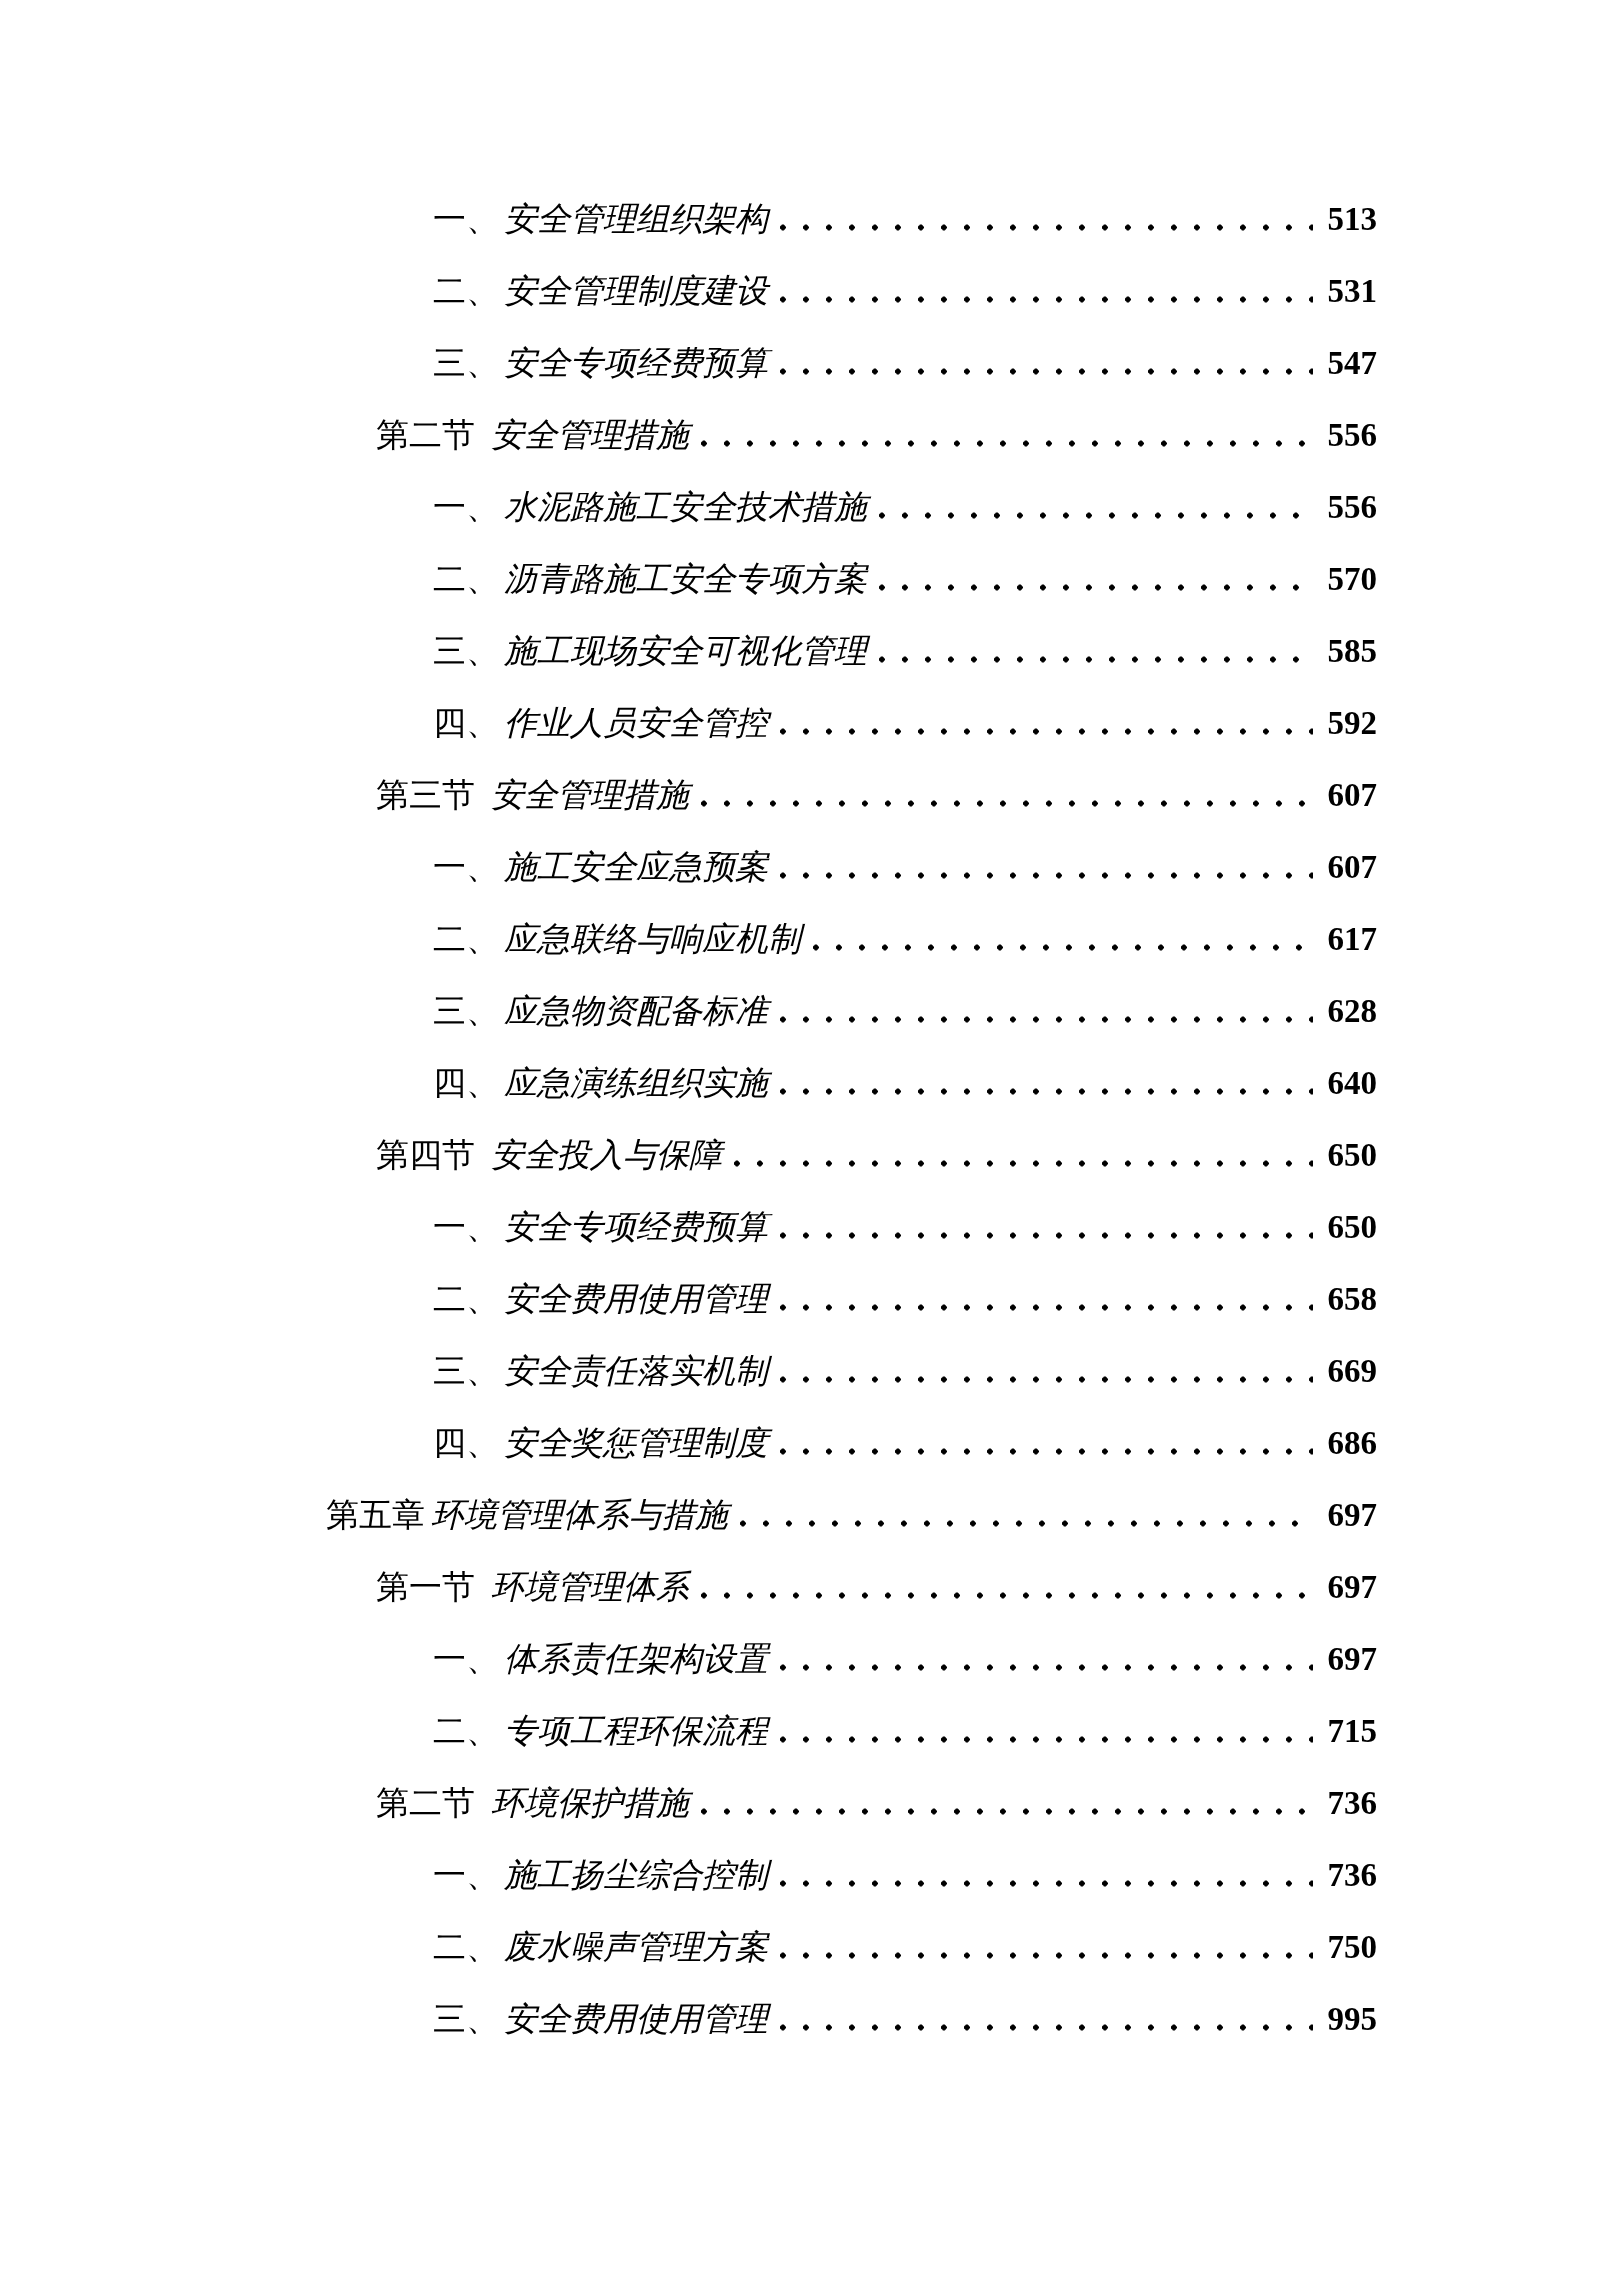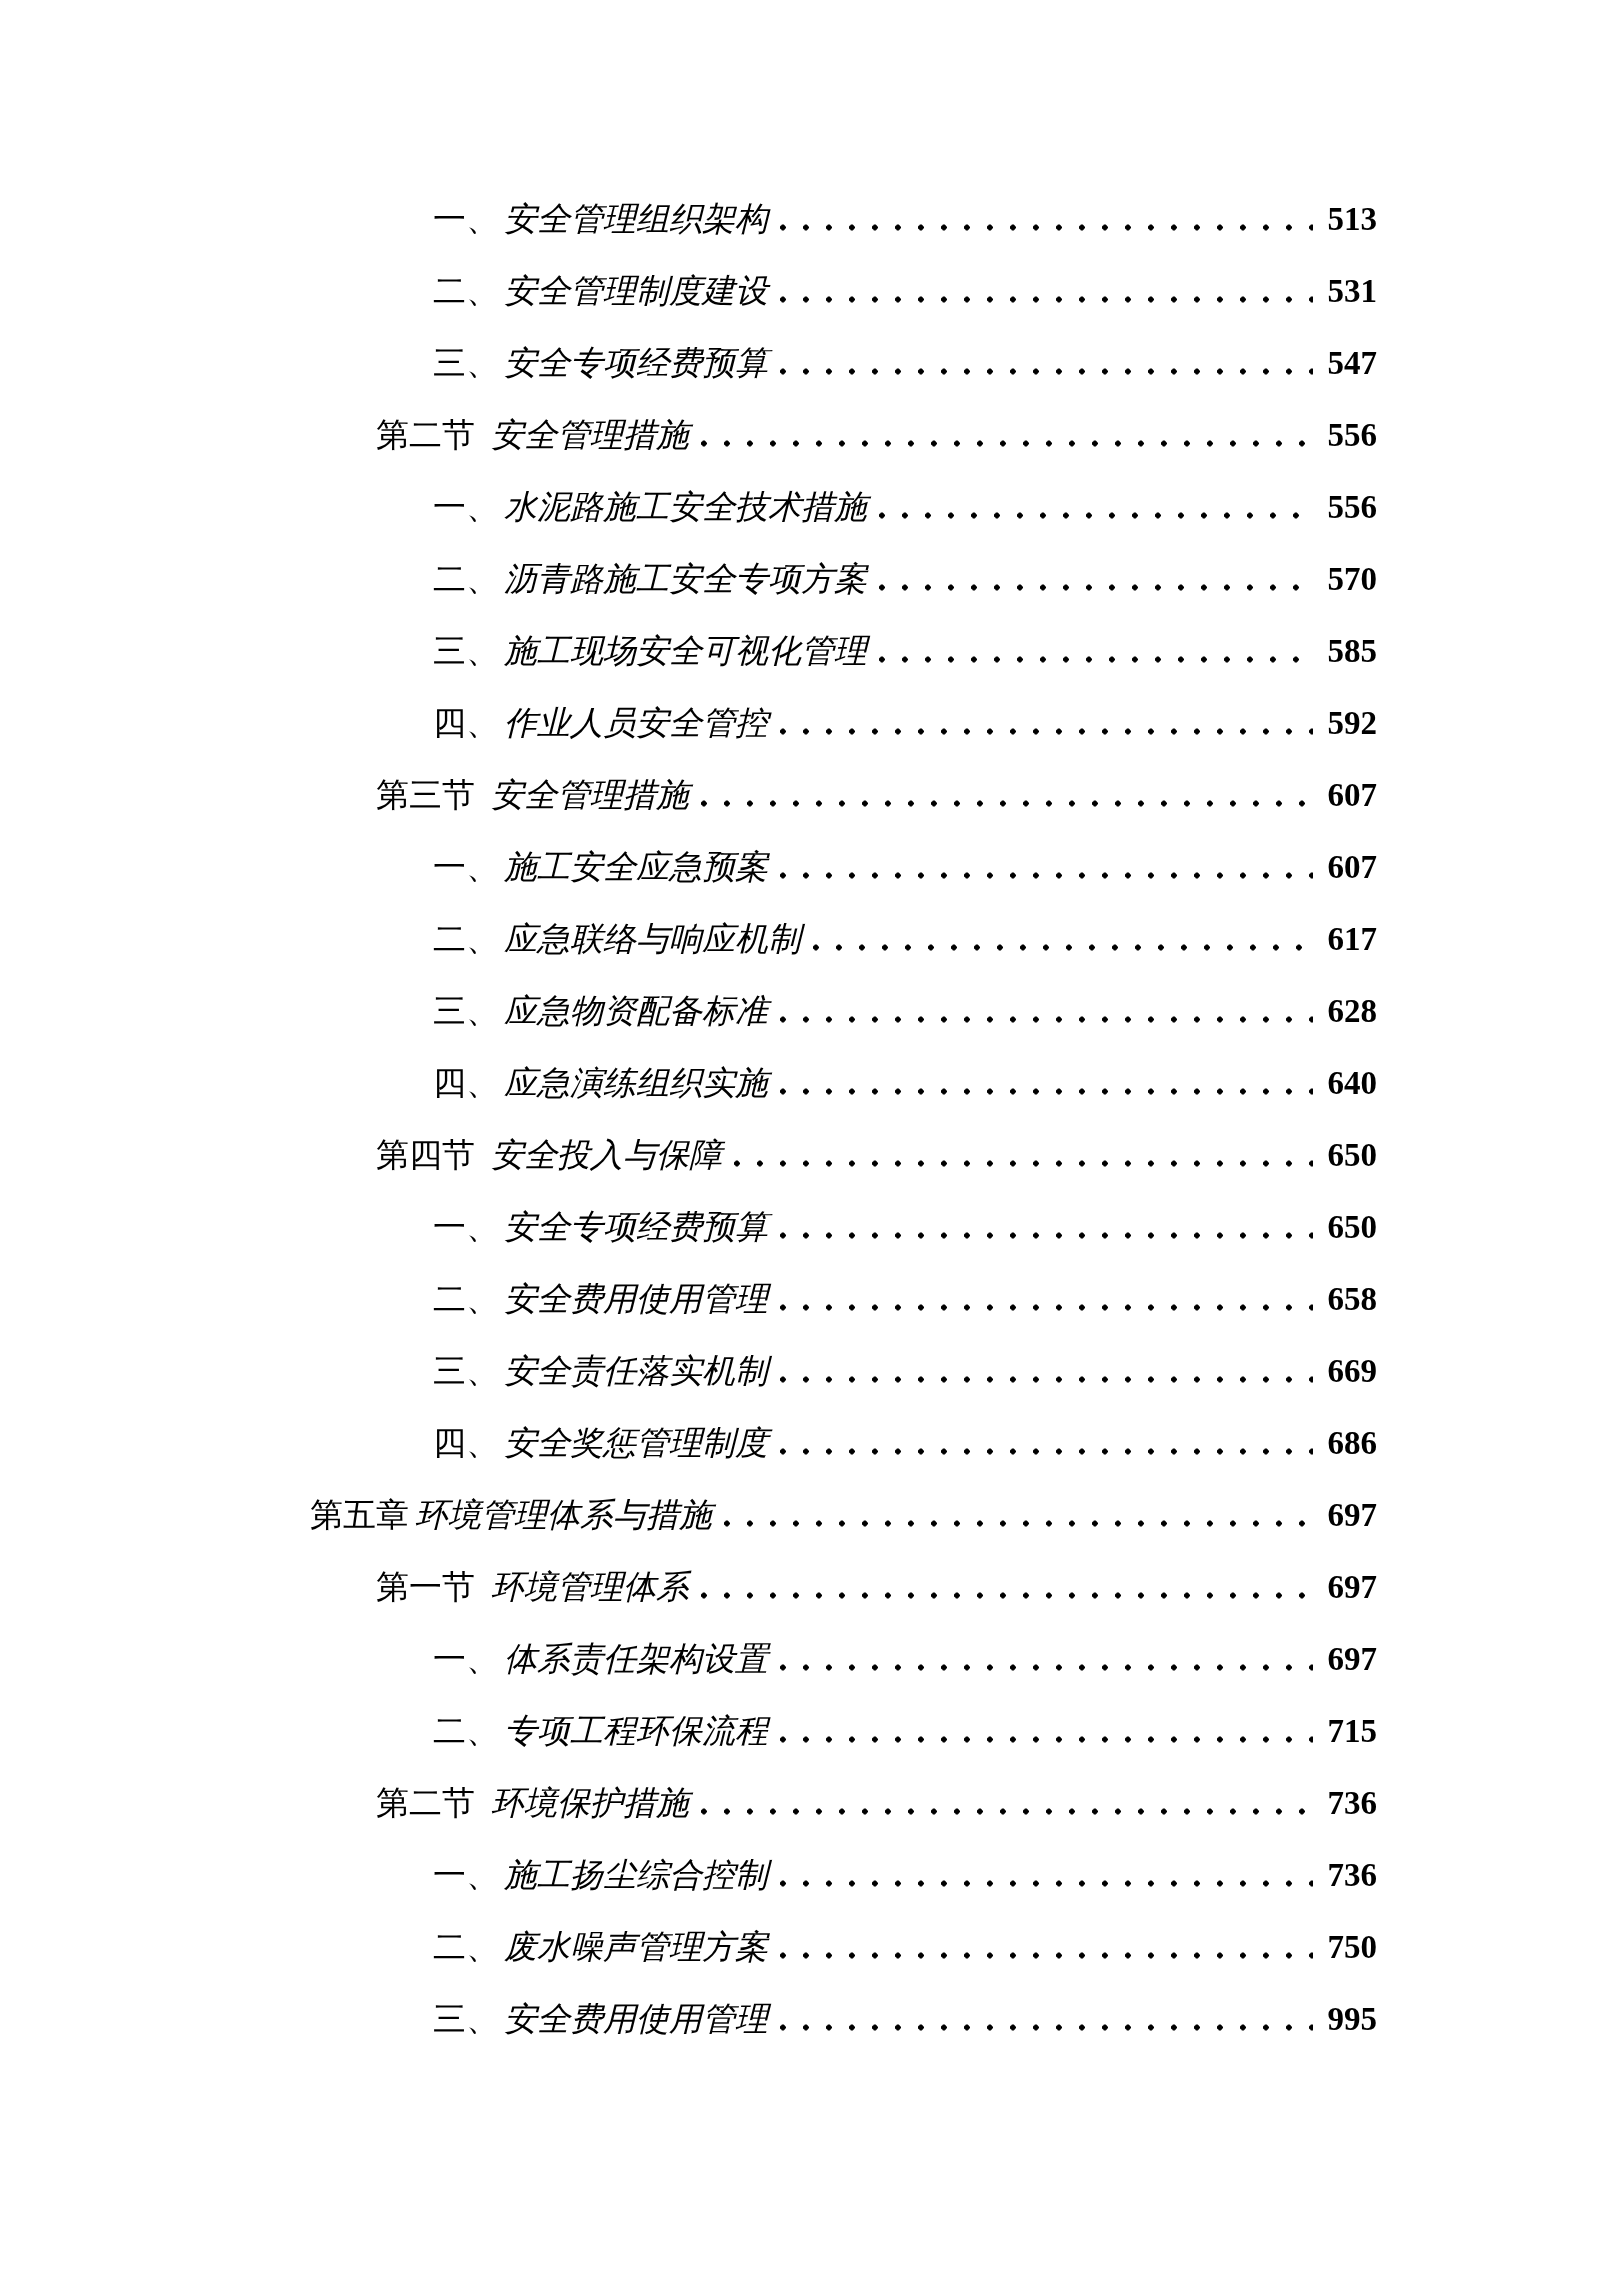--- a/index.html
+++ b/index.html
@@ -31,21 +31,21 @@
     line-height: 1;
     white-space: nowrap;
   }
   .row.chapter { padding-left: 310px; }
   .row.section { padding-left: 376px; }
   .row.item    { padding-left: 433px; }
   .num {
     flex: none;
     display: inline-block;
   }
-  .row.chapter .num { width: 105px; }
+  .row.chapter .num { width: 105px; margin-left: 16px; }
   .row.section .num { width: 115px; }
   .row.item    .num { width: 71px; }
   .title {
     flex: none;
     font-style: italic;
   }
   .leader {
     flex: 1 1 auto;
     min-width: 26px;
     height: 5.9px;

